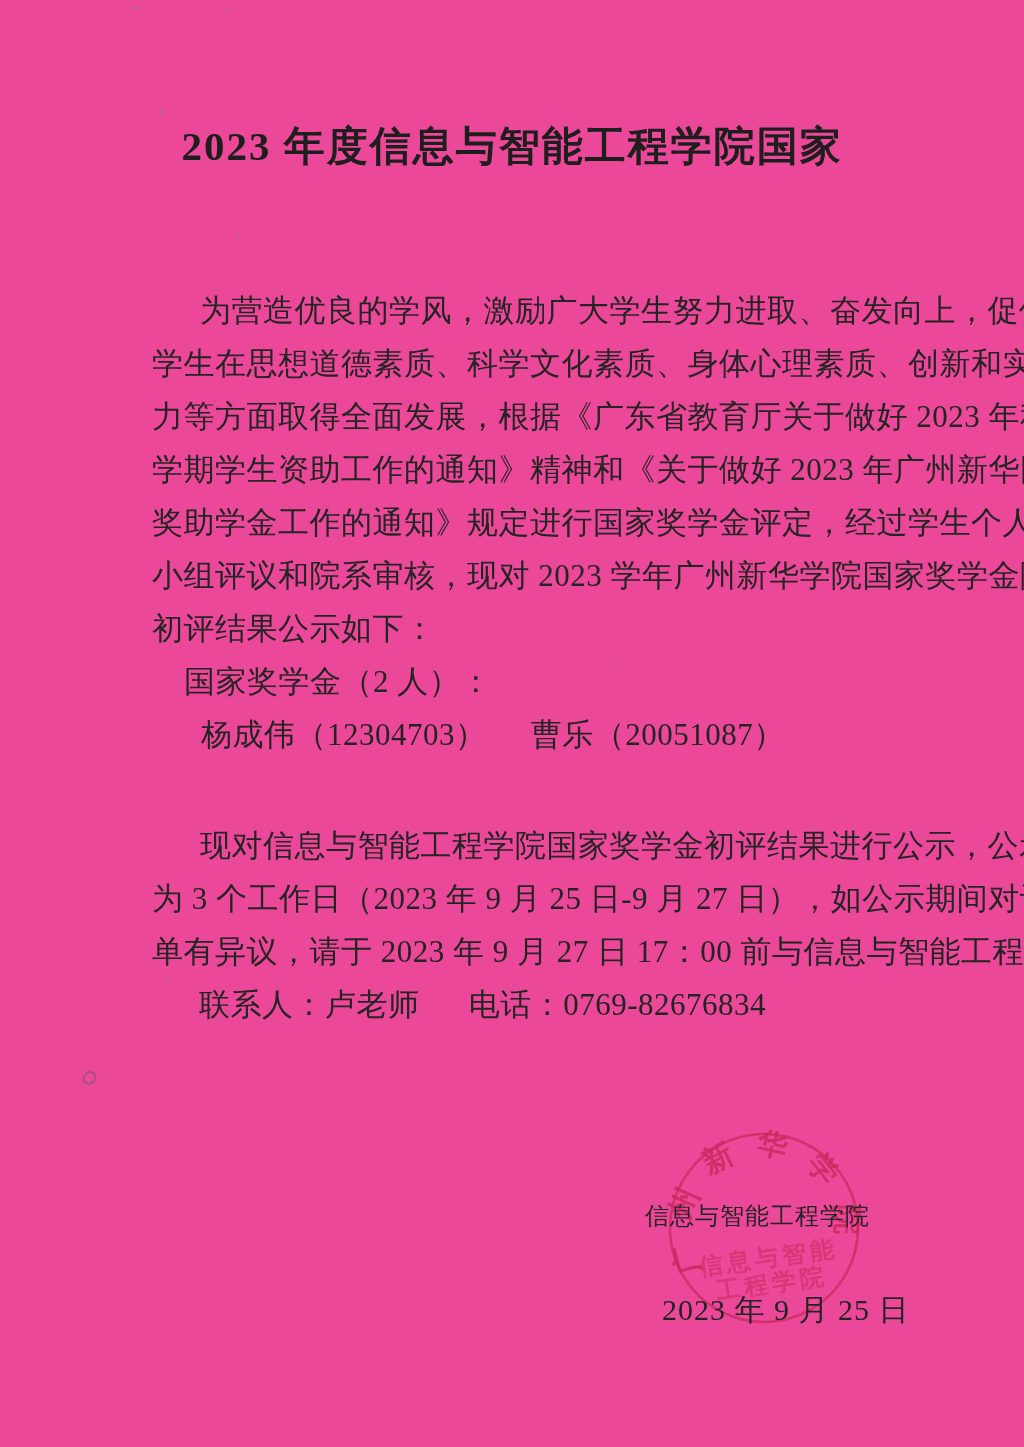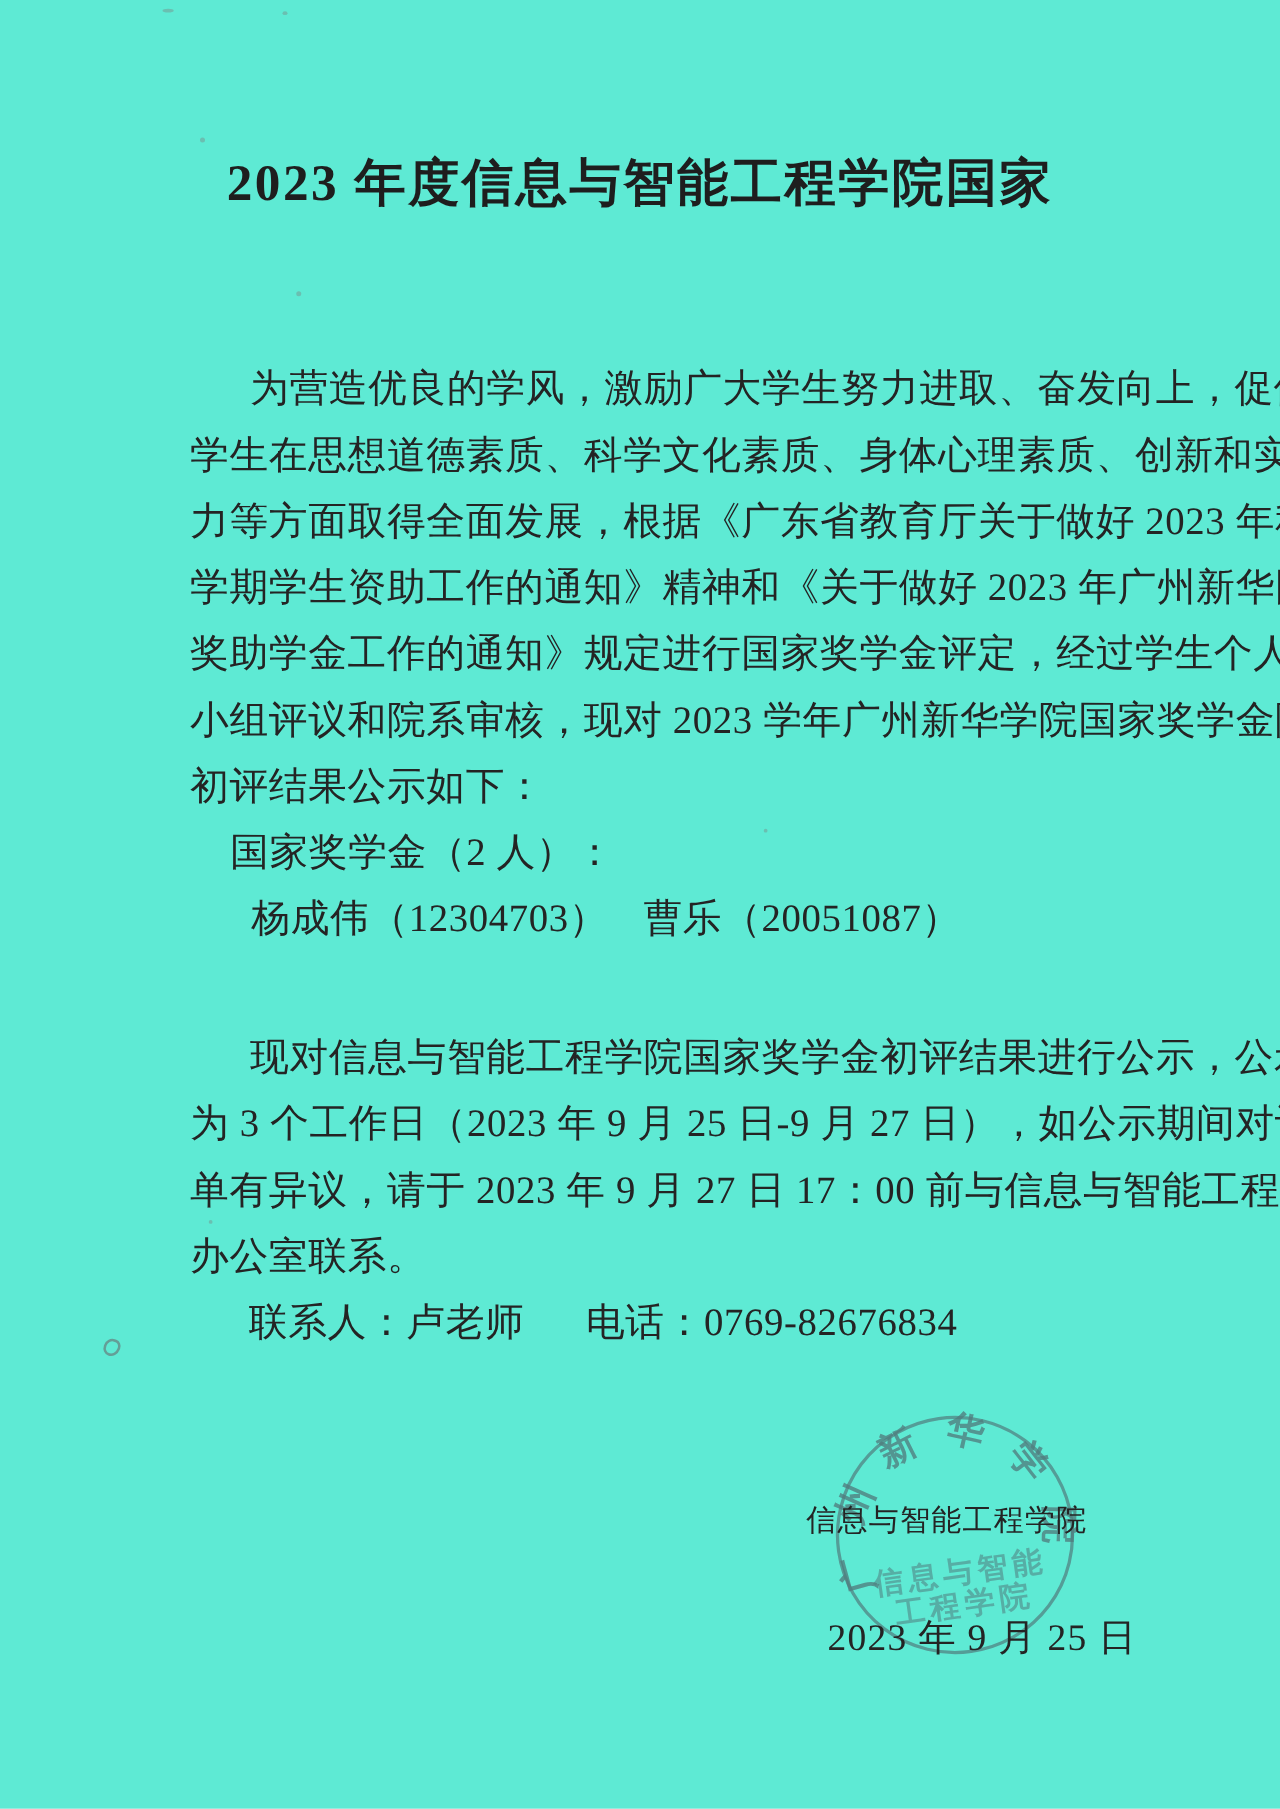--- a/index.html
+++ b/index.html
@@ -1,20 +1,20 @@
 <!DOCTYPE html>
 <html><head>
 <meta charset="utf-8">
 <style>
   html,body{margin:0;padding:0;background:#e9e9e9;}
   .page{
     position:relative;
     width:1024px;height:1447px;
     margin:0 auto;
-    background:#5eead4;
+    background:#ec4899;
     overflow:hidden;
     font-family:"Liberation Serif","DejaVu Serif",serif;
     color:#242424;
   }
   .title-block{
     position:absolute;
     left:0;top:115px;width:1024px;
     text-align:center;
     font-size:41px;font-weight:700;
     line-height:62px;letter-spacing:2px;
@@ -23,21 +23,21 @@
   .body-block{
     position:absolute;
     left:152px;top:284px;width:736px;
     font-size:31px;line-height:53px;
     letter-spacing:0.5px;
   }
   .line{height:53px;white-space:nowrap;}
   .para .line:first-child{text-indent:48px;}
   .award-heading{padding-left:32px;}
   .awardees-line{padding-left:49px;}
-  .awardee-2{margin-left:20px;}
+  .awardee-2{margin-left:36px;}
   .spacer{height:58px;}
   .contact-line{padding-left:47px;}
   .contact-phone{margin-left:41px;}
   .signature-org{
     position:absolute;left:645px;top:1200px;
     font-size:24px;letter-spacing:1px;white-space:nowrap;
   }
   .signature-date{
     position:absolute;left:662px;top:1290px;
     font-size:30px;letter-spacing:1px;white-space:nowrap;
@@ -108,21 +108,20 @@
       <span class="awardee-1">杨成伟（12304703）</span>
       <span class="awardee-2">曹乐（20051087）</span>
     </div>
 
     <div class="spacer"></div>
 
     <div class="para">
         <div class="line">现对信息与智能工程学院国家奖学金初评结果进行公示，公示期</div>
         <div class="line">为 3 个工作日（2023 年 9 月 25 日-9 月 27 日），如公示期间对认定名</div>
         <div class="line">单有异议，请于 2023 年 9 月 27 日 17：00 前与信息与智能工程学院</div>
-        <div class="line">办公室联系。</div>
       </div>
 
     <div class="line contact-line">
       <span class="contact-person">联系人：卢老师</span>
       <span class="contact-phone">电话：0769-82676834</span>
     </div>
 
   </div>
 
   <svg class="stamp" viewBox="0 0 200 200">

